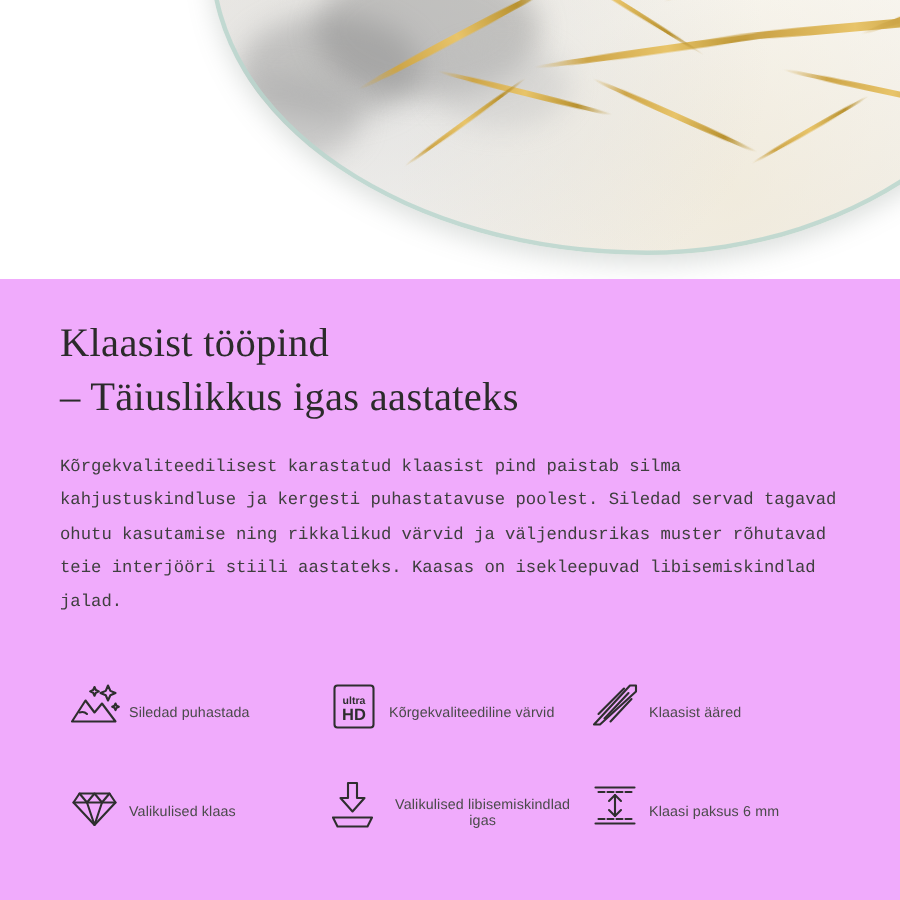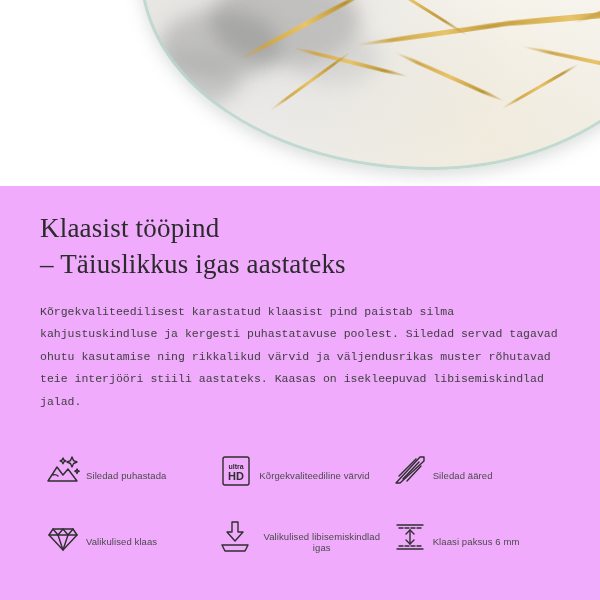--- a/index.html
+++ b/index.html
@@ -198,21 +198,21 @@
 
       <div class="feature">
         <div class="feature-icon">
           <svg viewBox="0 0 40 36" width="40" height="36" aria-hidden="true">
             <path class="ico-stroke" d="M6 30 L30 4 L34 4 L34 8 L10 30 Z"></path>
             <path class="ico-stroke" d="M13 26 L29 9"></path>
             <path class="ico-stroke" d="M17 28 L31 13"></path>
             <path class="ico-stroke" d="M9 23 L26 6"></path>
           </svg>
         </div>
-        <div class="feature-label">Siledad ääred</div>
+        <div class="feature-label">Klaasist ääred</div>
       </div>
 
       <div class="feature">
         <div class="feature-icon">
           <svg viewBox="0 0 40 36" width="40" height="36" aria-hidden="true">
             <path class="ico-stroke" d="M10 10 L30 10 L34 16 L20 31 L6 16 Z"></path>
             <path class="ico-stroke" d="M6 16 L34 16"></path>
             <path class="ico-stroke" d="M15 16 L20 10 L25 16 L20 31 Z"></path>
             <path class="ico-stroke" d="M10 10 L15 16"></path>
             <path class="ico-stroke" d="M30 10 L25 16"></path>

